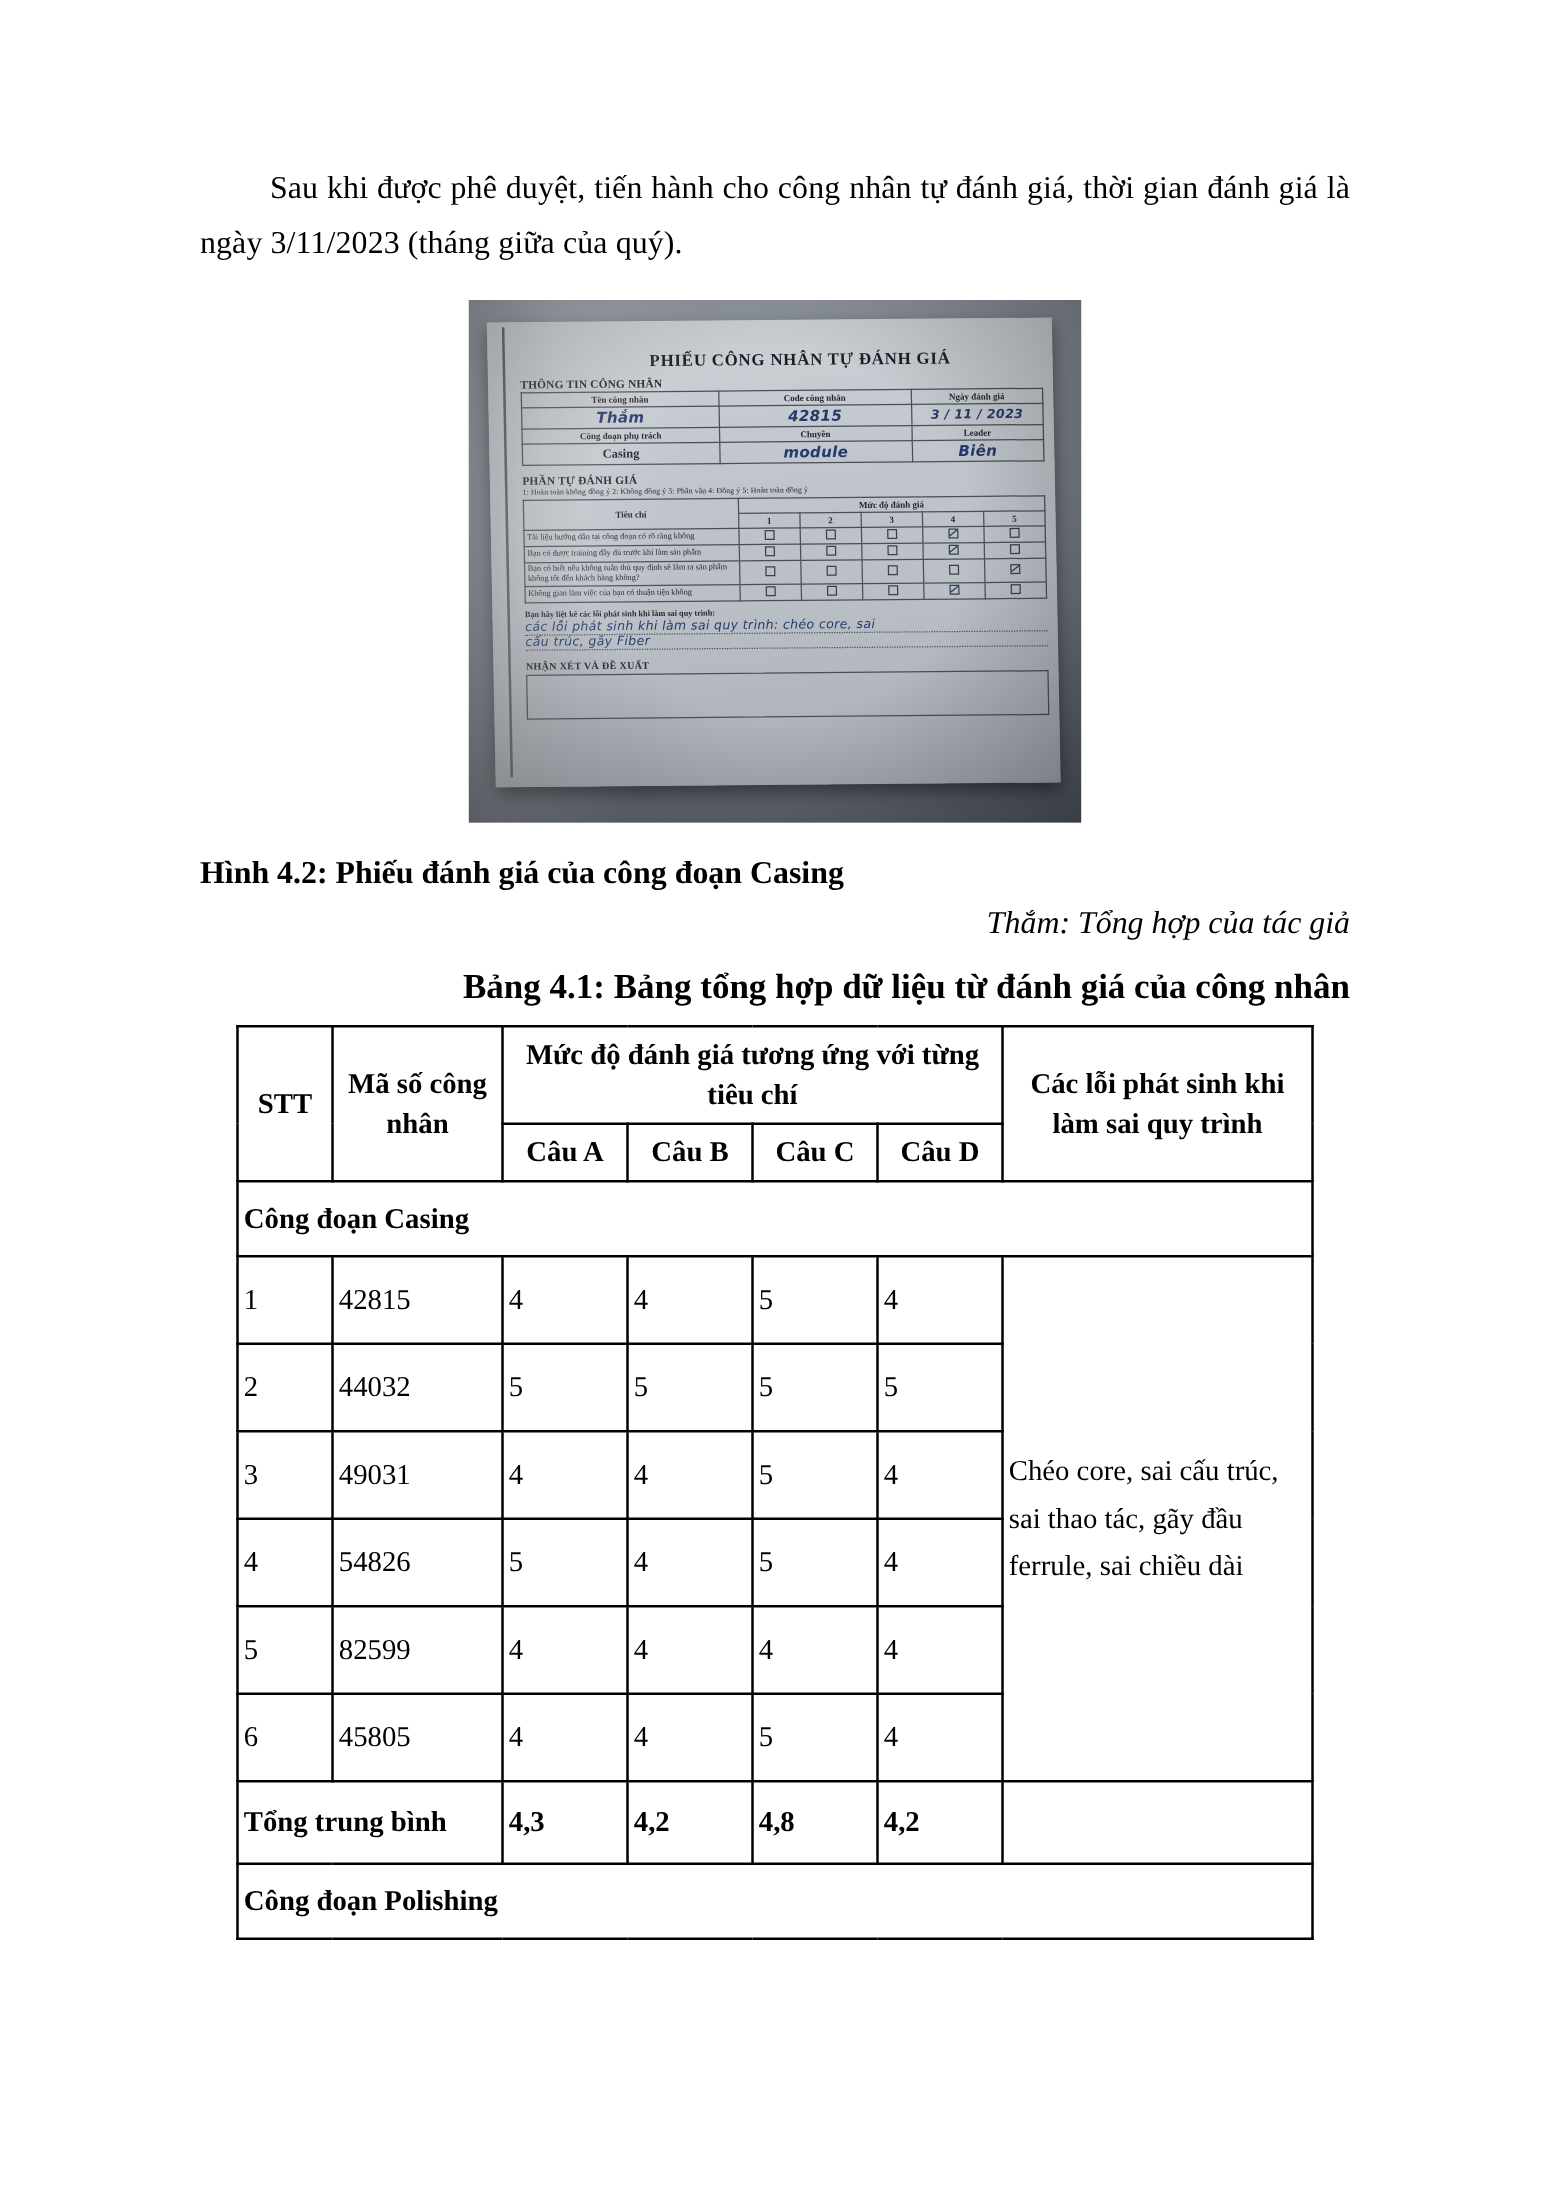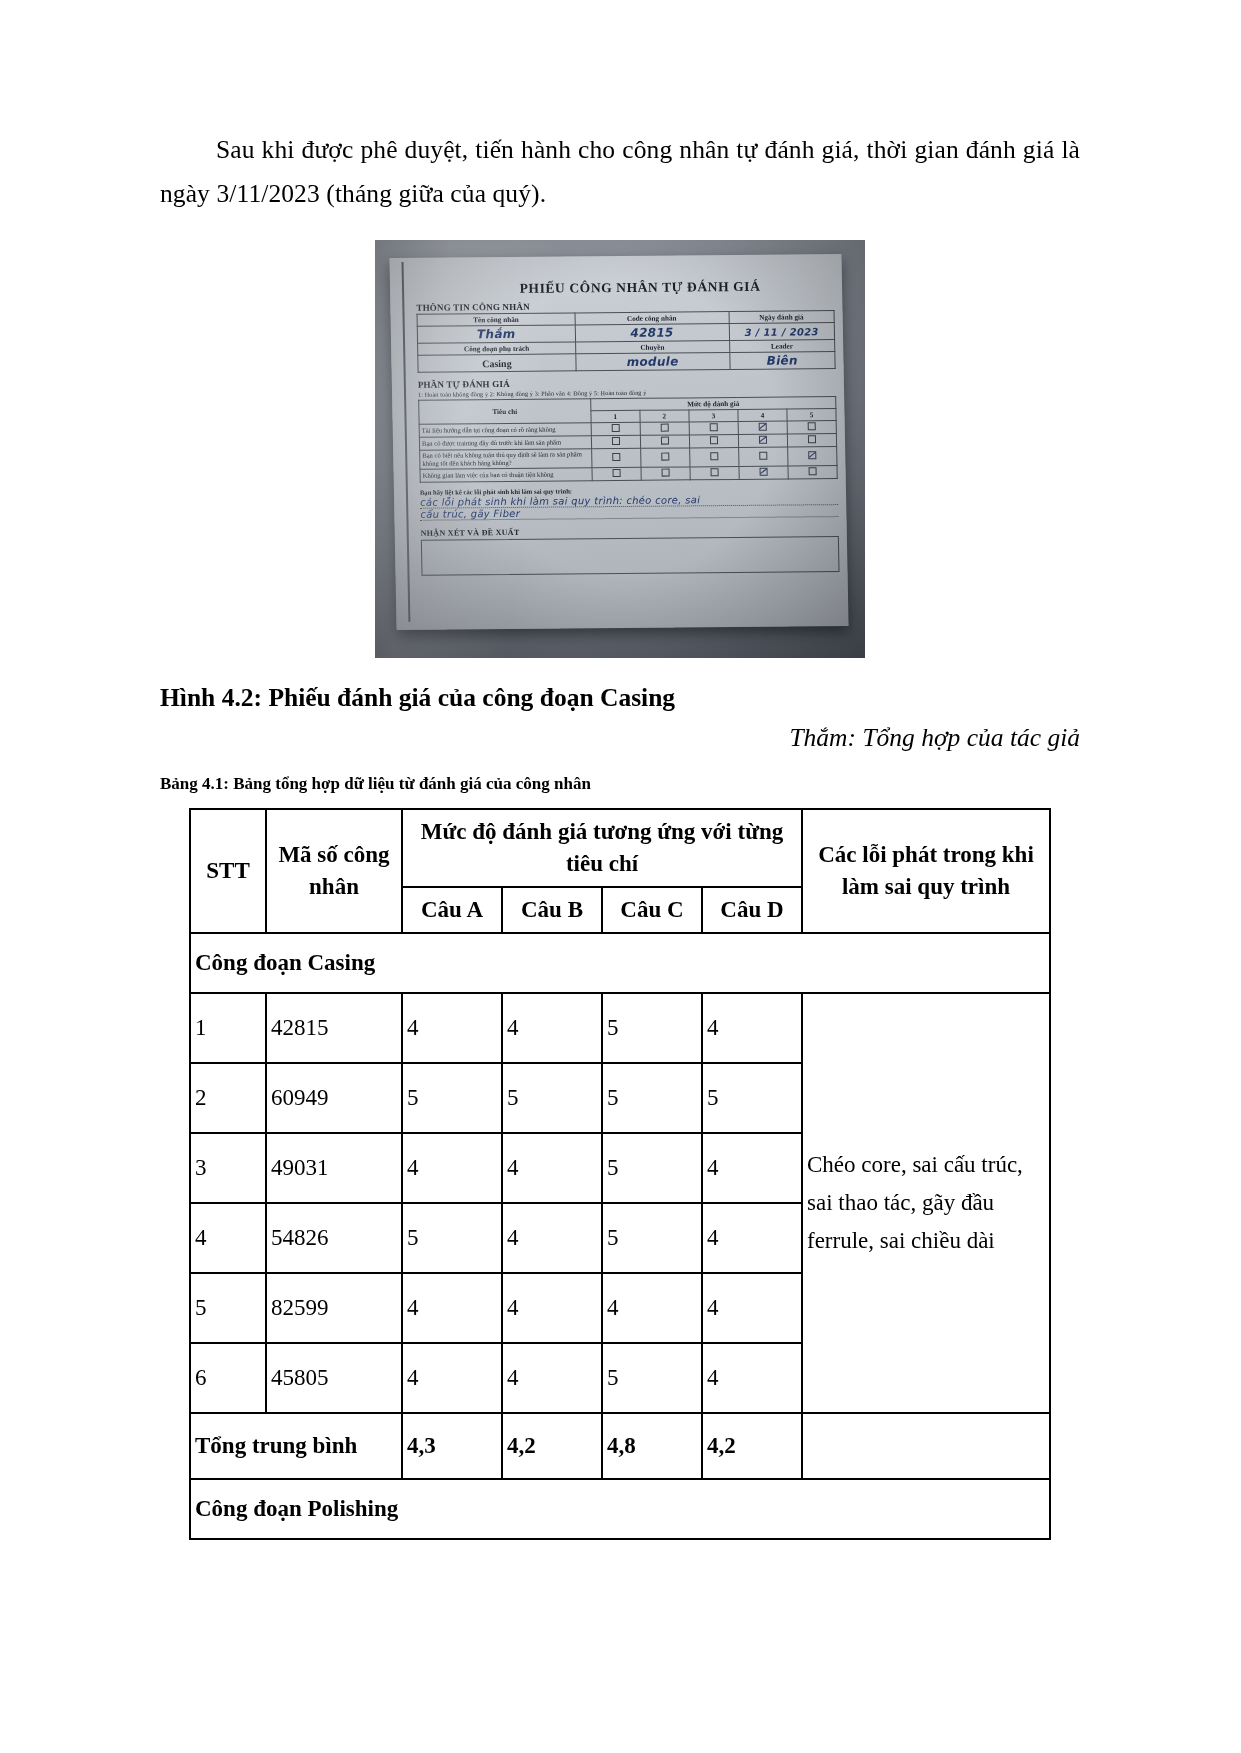--- a/index.html
+++ b/index.html
@@ -199,23 +199,23 @@
   .source {
     text-align: right;
     font-style: italic;
     font-size: 25.5px;
     line-height: 40px;
     margin-top: 2px;
   }
 
   
   .tbl-caption {
-    text-align: left;
-    font-weight: bold;
-    font-size: 17px;
+    text-align: right;
+    font-weight: bold;
+    font-size: 28px;
     margin-top: 16px;
     margin-bottom: 14px;
   }
   table.main {
     border-collapse: collapse;
     width: 860px;
     margin: 0 auto;
     table-layout: fixed;
   }
   table.main td, table.main th {
@@ -394,21 +394,21 @@
           <col class="col-q">
           <col class="col-q">
           <col class="col-q">
         <col class="col-err">
       </colgroup>
       <thead>
         <tr>
           <th rowspan="2">STT</th>
           <th rowspan="2">Mã số công nhân</th>
           <th colspan="4">Mức độ đánh giá tương ứng với từng tiêu chí</th>
-          <th rowspan="2">Các lỗi phát trong khi làm sai quy trình</th>
+          <th rowspan="2">Các lỗi phát sinh khi làm sai quy trình</th>
         </tr>
         <tr>
           <th>Câu A</th>
           <th>Câu B</th>
           <th>Câu C</th>
           <th>Câu D</th>
         </tr>
       </thead>
       <tbody>
         <tr>
@@ -419,21 +419,21 @@
           <td class="num">1</td>
           <td class="code">42815</td>
           <td>4</td>
           <td>4</td>
           <td>5</td>
           <td>4</td>
           <td class="errs" rowspan="6">Chéo core, sai cấu trúc, sai thao tác, gãy đầu ferrule, sai chiều dài</td>
         </tr>
         <tr>
           <td class="num">2</td>
-          <td class="code">60949</td>
+          <td class="code">44032</td>
           <td>5</td>
           <td>5</td>
           <td>5</td>
           <td>5</td>
         </tr>
         <tr>
           <td class="num">3</td>
           <td class="code">49031</td>
           <td>4</td>
           <td>4</td>

